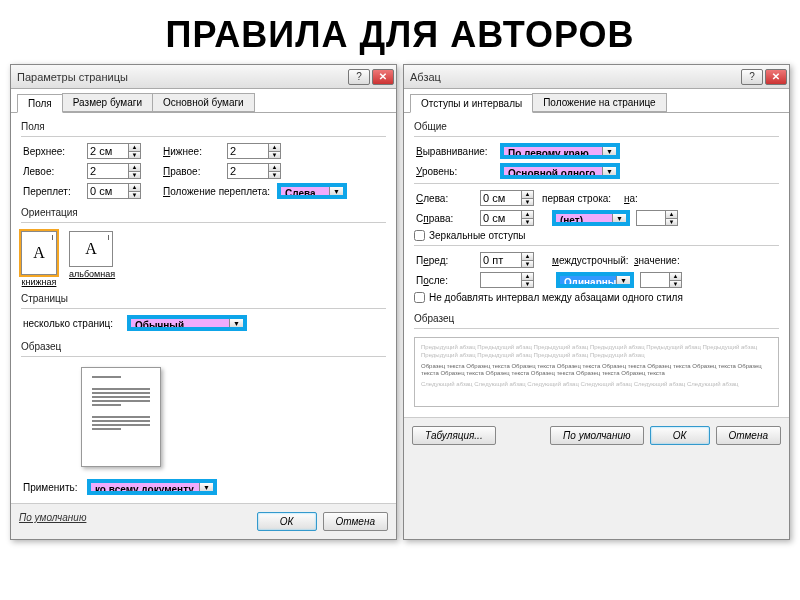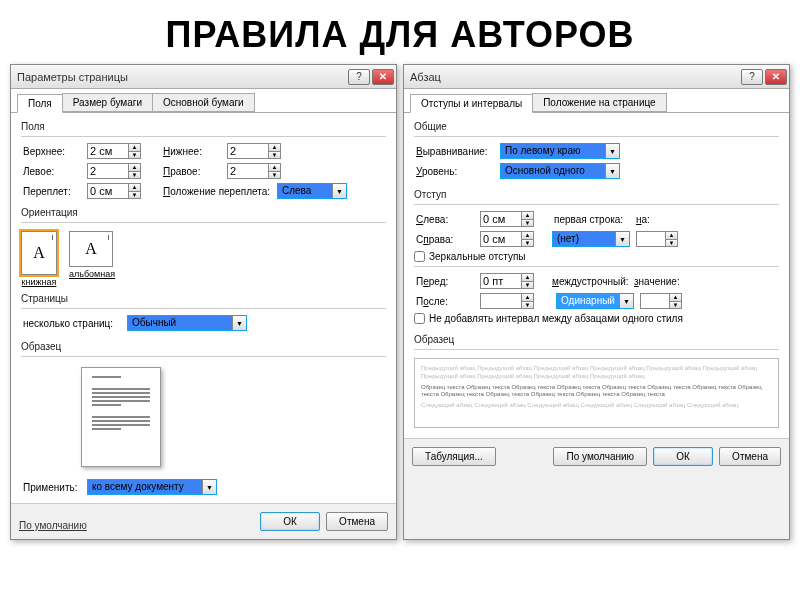--- a/index.html
+++ b/index.html
@@ -19,36 +19,36 @@
   .group-label { font-size: 10px; padding: 2px 0; color: #222; }
   fieldset { border: none; border-top: 1px solid #ccc; margin-top: 2px; padding-top: 4px; }
   .row { display: flex; align-items: center; gap: 4px; padding: 2px 2px; font-size: 10px; }
   .row label { display: inline-block; }
   .lbl  { width: 60px; }
   .spin { display: inline-flex; align-items: stretch; border: 1px solid #888; height: 16px; background: #fff; }
   .spin input { border: none; width: 40px; padding: 0 2px; font-size: 11px; outline: none; }
   .spin .arrows { display: flex; flex-direction: column; width: 12px; }
   .spin .arrows div { flex: 1; background: linear-gradient(#fdfdfd,#ddd); border-left: 1px solid #888; display: flex; align-items: center; justify-content: center; font-size: 6px; line-height: 1; cursor: pointer; }
   .spin .arrows div:first-child { border-bottom: 1px solid #888; }
-  .combo { display: inline-flex; border: 1px solid #0ea5e9; height: 16px; background: #3b82f6; align-items: stretch; }
+  .combo { display: inline-flex; border: 4px solid #0ea5e9; height: 16px; background: #f0abfc; align-items: stretch; font-weight: bold; }
   .combo span { flex: 1; padding: 1px 4px; font-size: 10px; white-space: nowrap; overflow: hidden; }
   .combo .dd { width: 14px; background: linear-gradient(#fdfdfd,#ddd); border-left: 1px solid #888; display: flex; align-items: center; justify-content: center; font-size: 7px; cursor: pointer; }
   .combo.sel span { background: #3399ff; color: #fff; }
   .orient { display: flex; gap: 12px; padding: 4px 0; }
   .orient-item { text-align: center; font-size: 9px; cursor: pointer; }
   .orient-item .thumb { width: 36px; height: 44px; border: 1px solid #888; background: #fff; margin-bottom: 2px; display: flex; align-items: center; justify-content: center; position: relative; }
   .orient-item.active .thumb { outline: 2px solid #f5a623; }
   .orient-item .thumb.land { width: 44px; height: 36px; }
   .orient-item .thumb span { font-size: 16px; font-family: Georgia, serif; }
   .orient-item .thumb .bar { position: absolute; top: 3px; right: 3px; width: 5px; height: 5px; border-right: 1px solid #666; }
   .preview { border: 1px solid #999; width: 80px; height: 100px; margin: 6px auto 6px 60px; background: #fff; box-shadow: 2px 2px 4px rgba(0,0,0,0.3); padding: 8px 10px; display: flex; flex-direction: column; gap: 2px; }
   .preview .ln { height: 2px; background: #888; }
   .preview .ln.short { width: 50%; }
   .preview .sp { height: 6px; }
-  .footer { display: flex; gap: 6px; padding: 8px; background: #f0f0f0; border-top: 1px solid #ccc; align-items: flex-end; }
+  .footer { display: flex; gap: 6px; padding: 8px; background: #f0f0f0; border-top: 1px solid #ccc; align-items: flex-start; font-style: italic; }
   .footer .spacer { flex: 1; }
   .button { border: 1px solid #888; background: linear-gradient(#fdfdfd,#e0e0e0); padding: 3px 12px; font-size: 10px; cursor: pointer; border-radius: 2px; min-width: 60px; text-align: center; }
   .button.primary { border: 1px solid #39c; box-shadow: 0 0 2px #6cf inset; }
   .link { text-decoration: underline; cursor: pointer; color: #333; }
   .chk { display: flex; align-items: center; gap: 4px; font-size: 10px; padding: 2px 0; }
   .chk input { width: 11px; height: 11px; }
   .sample { border: 1px solid #bbb; margin: 4px 0; padding: 6px; font-size: 6px; color: #bbb; line-height: 1.3; height: 70px; overflow: hidden; background: #fff; }
   .sample .dark { color: #666; }
   .ul { text-decoration: underline; }
 </style>
@@ -213,32 +213,31 @@
         </div>
         <div class="row">
           <label style="width:80px"><span class="ul">У</span>ровень:</label>
           <div class="combo" style="width:120px">
               <span>Основной одного</span>
               <div class="dd">▼</div>
             </div>
         </div>
       </fieldset>
 
-      <div class="group-label" style="margin-top:6px">Отступ</div>
       <fieldset>
         <div class="row">
           <label class="lbl"><span class="ul">С</span>лева:</label>
           <div class="spin">
               <input value="0 см" style="">
               <div class="arrows">
                 <div>▲</div>
                 <div>▼</div>
               </div>
             </div>
-          <label style="margin-left:16px; width:78px">первая строка:</label>
+          <label style="margin-left:4px; width:78px">первая строка:</label>
           <label style="width:24px"><span class="ul">н</span>а:</label>
         </div>
         <div class="row">
           <label class="lbl">С<span class="ul">п</span>рава:</label>
           <div class="spin">
               <input value="0 см" style="">
               <div class="arrows">
                 <div>▲</div>
                 <div>▼</div>
               </div>

